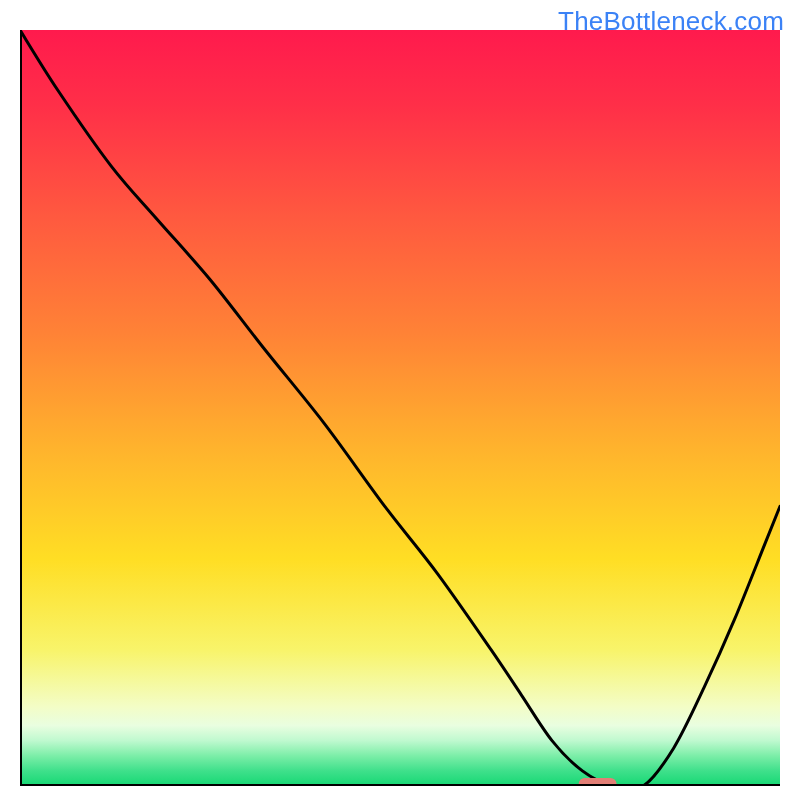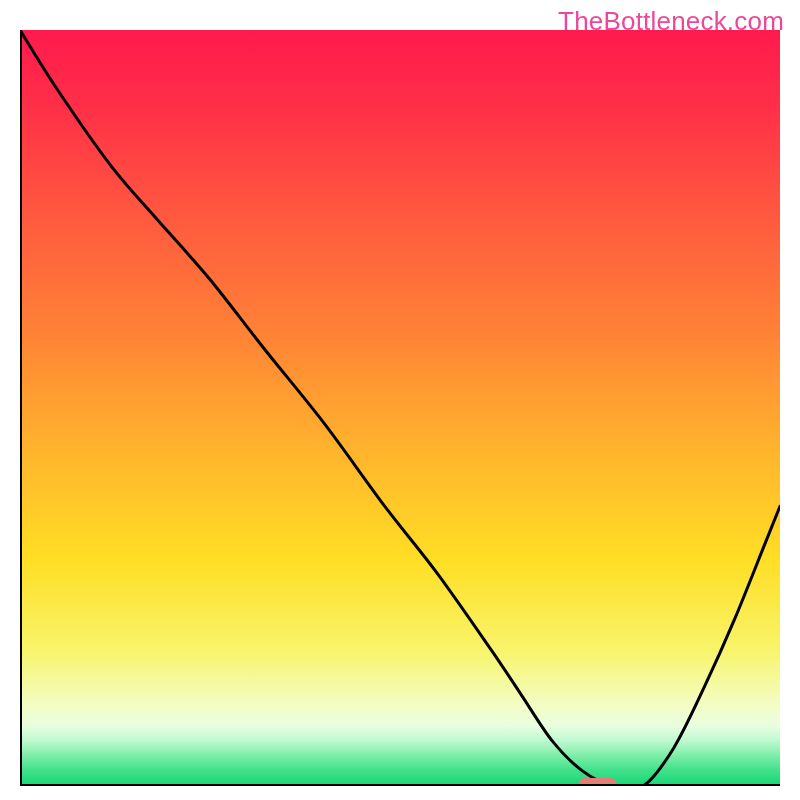--- a/index.html
+++ b/index.html
@@ -12,21 +12,21 @@
   }
   .wrap {
     position: relative;
     width: 800px;
     height: 800px;
   }
   .watermark {
     position: absolute;
     top: 6px;
     right: 16px;
-    color: #ec4899;
+    color: #3b82f6;
     font-size: 26px;
     font-weight: 500;
     letter-spacing: 0.2px;
     user-select: none;
   }
   .plot {
     position: absolute;
     left: 20px;
     top: 30px;
     width: 760px;

